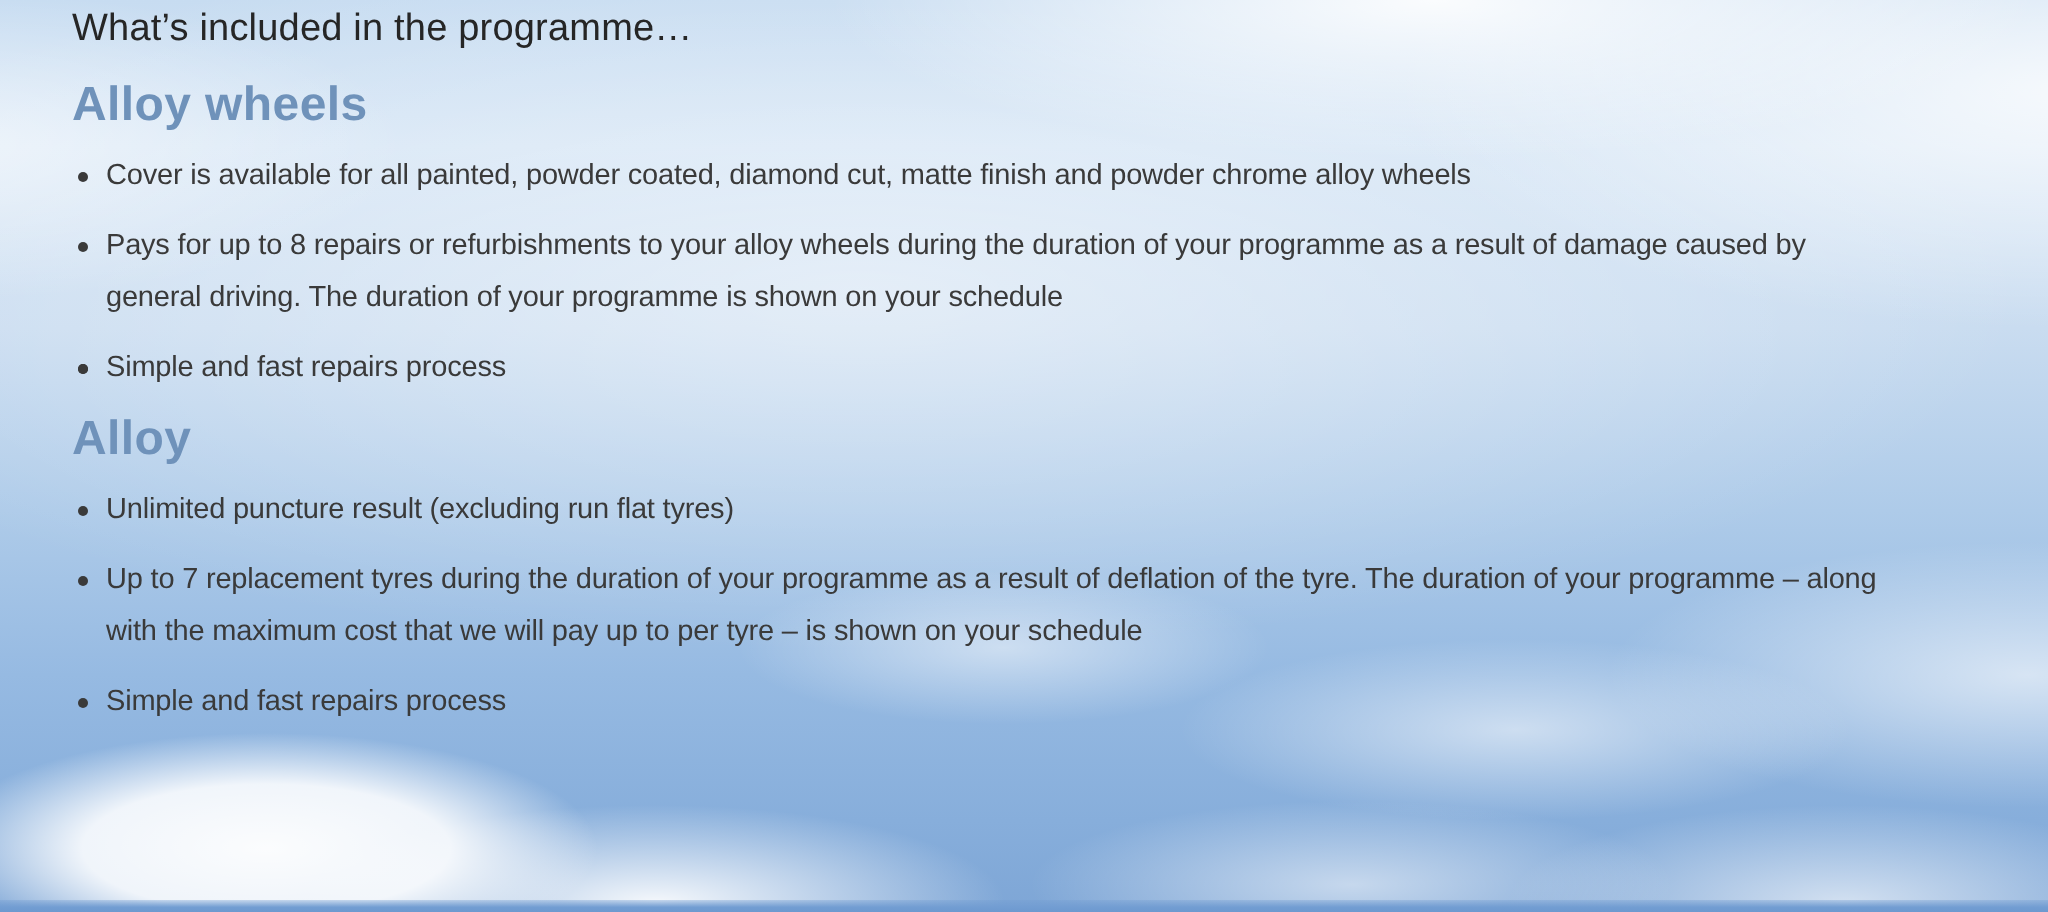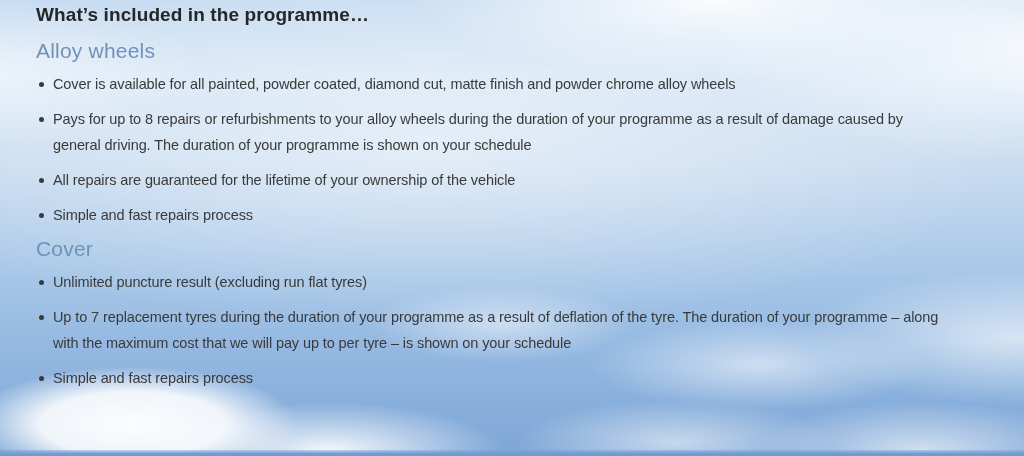--- a/index.html
+++ b/index.html
@@ -28,28 +28,28 @@
       radial-gradient(ellipse 750px 230px at 42% 32%, rgba(255,255,255,0.48) 0%, rgba(255,255,255,0) 78%),
       linear-gradient(180deg, #c7dcf1 0%, #d5e5f5 16%, #c9dcf0 36%, #aecbe9 56%, #96bae2 74%, #87aedb 90%, #7ea6d6 100%);
   }
   .content {
     position: relative;
     padding: 4px 0 0 36px;
     width: 941px; 
   }
   .page-title {
     font-size: 19px;
-    font-weight: 700;
+    font-weight: 400;
     color: #262626;
     letter-spacing: 0.1px;
     margin-bottom: 13px;
   }
   .section-heading {
-    font-size: 21px;
-    font-weight: 400;
+    font-size: 24px;
+    font-weight: 700;
     color: #6f92ba;
     letter-spacing: 0.2px;
     margin-bottom: 8px;
   }
   ul.bullets {
     list-style: none;
     margin: 0 0 5px 0;
   }
   ul.bullets li {
     position: relative;
@@ -92,31 +92,30 @@
         <li>
           <span class="dot"></span>
           <span>Cover is available for all painted, powder coated, diamond cut, matte finish and powder chrome alloy wheels</span>
         </li>
         <li>
           <span class="dot"></span>
           <span>Pays for up to 8 repairs or refurbishments to your alloy wheels during the duration of your programme as a result of damage caused by general driving. The duration of your programme is shown on your schedule</span>
         </li>
         <li>
           <span class="dot"></span>
-          <span>All repairs are guaranteed for the lifetime of your ownership of the vehicle</span>
         </li>
         <li>
           <span class="dot"></span>
           <span>Simple and fast repairs process</span>
         </li>
       </ul>
     </section>
 
     <section>
-      <h2 class="section-heading">Cover</h2>
+      <h2 class="section-heading">Alloy</h2>
       <ul class="bullets">
         <li>
           <span class="dot"></span>
           <span>Unlimited puncture result (excluding run flat tyres)</span>
         </li>
         <li>
           <span class="dot"></span>
           <span>Up to 7 replacement tyres during the duration of your programme as a result of deflation of the tyre. The duration of your programme – along with the maximum cost that we will pay up to per tyre – is shown on your schedule</span>
         </li>
         <li>

